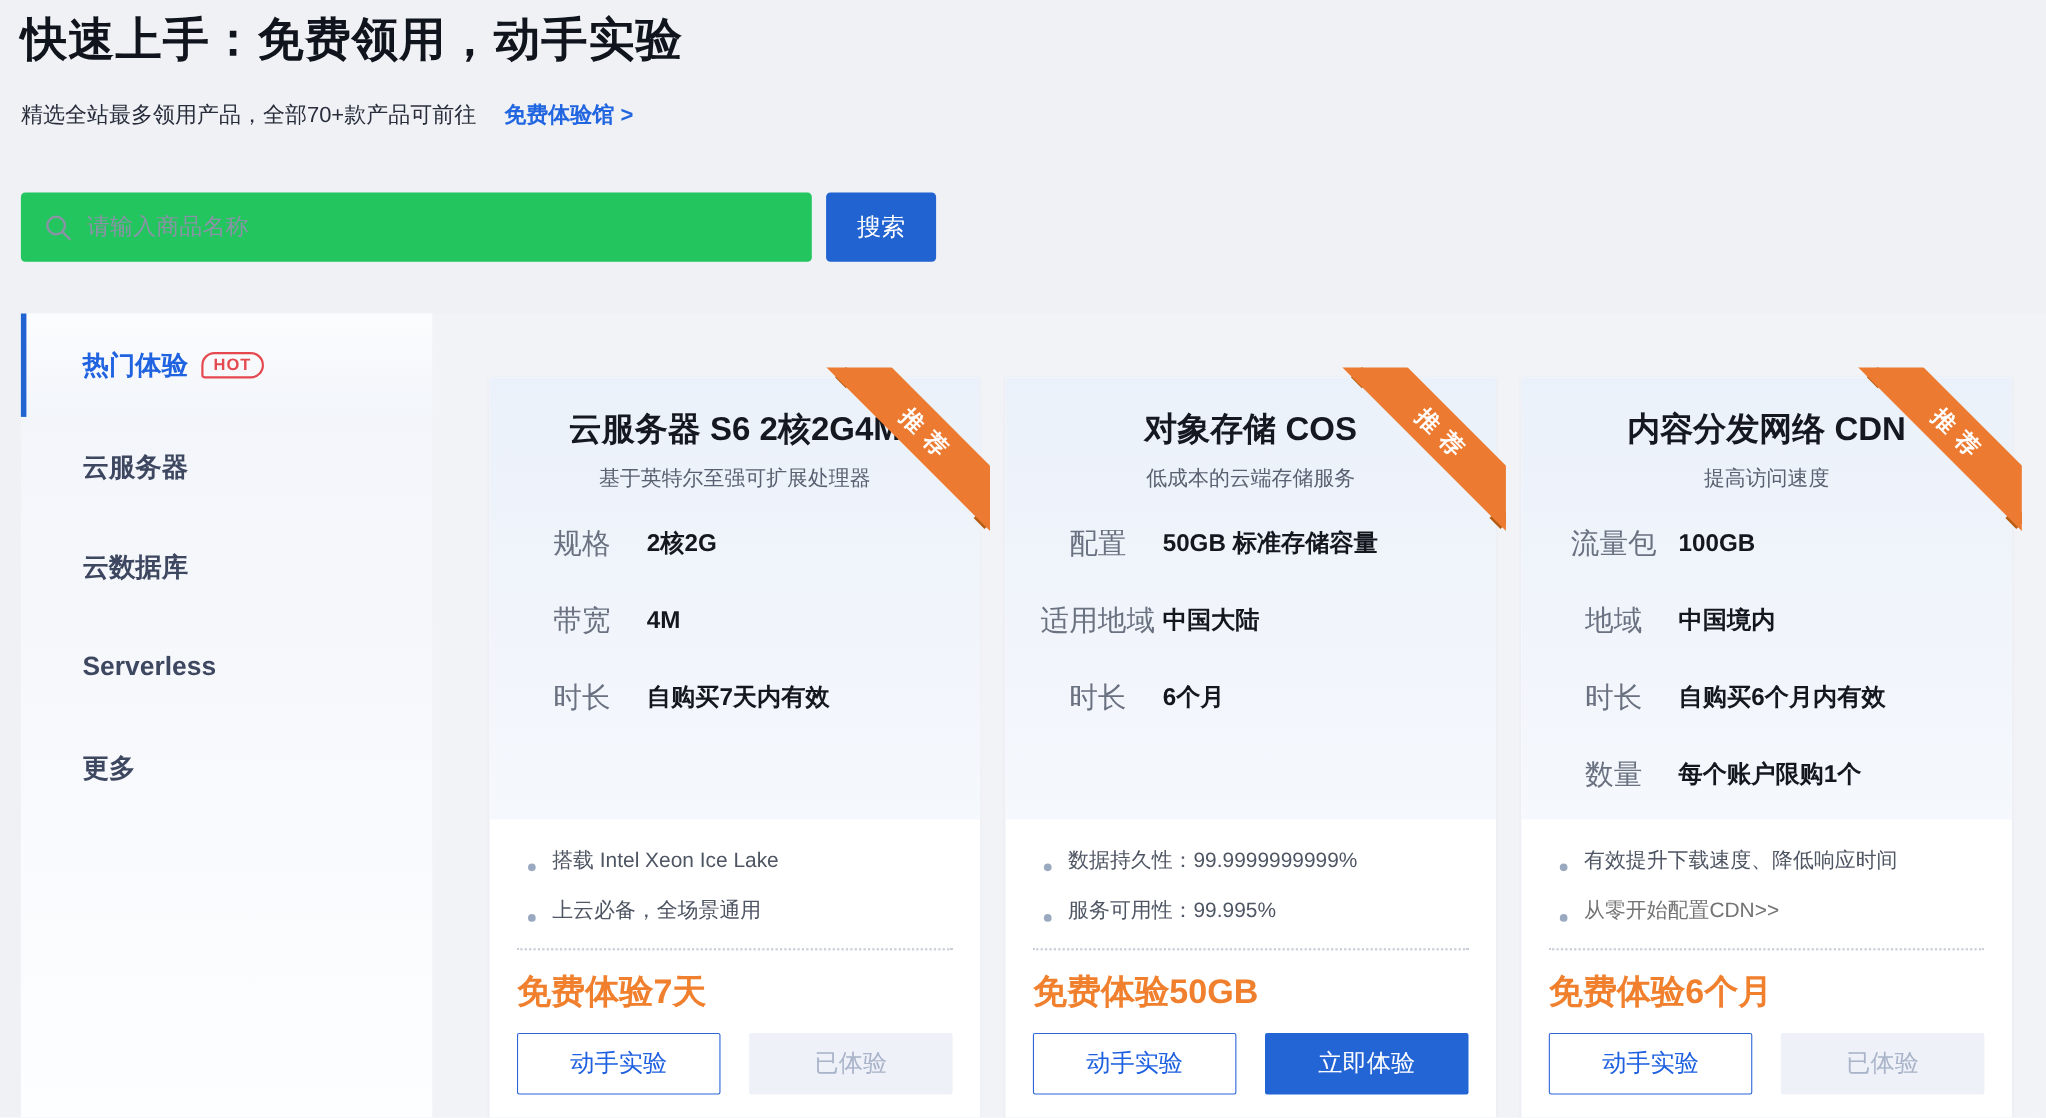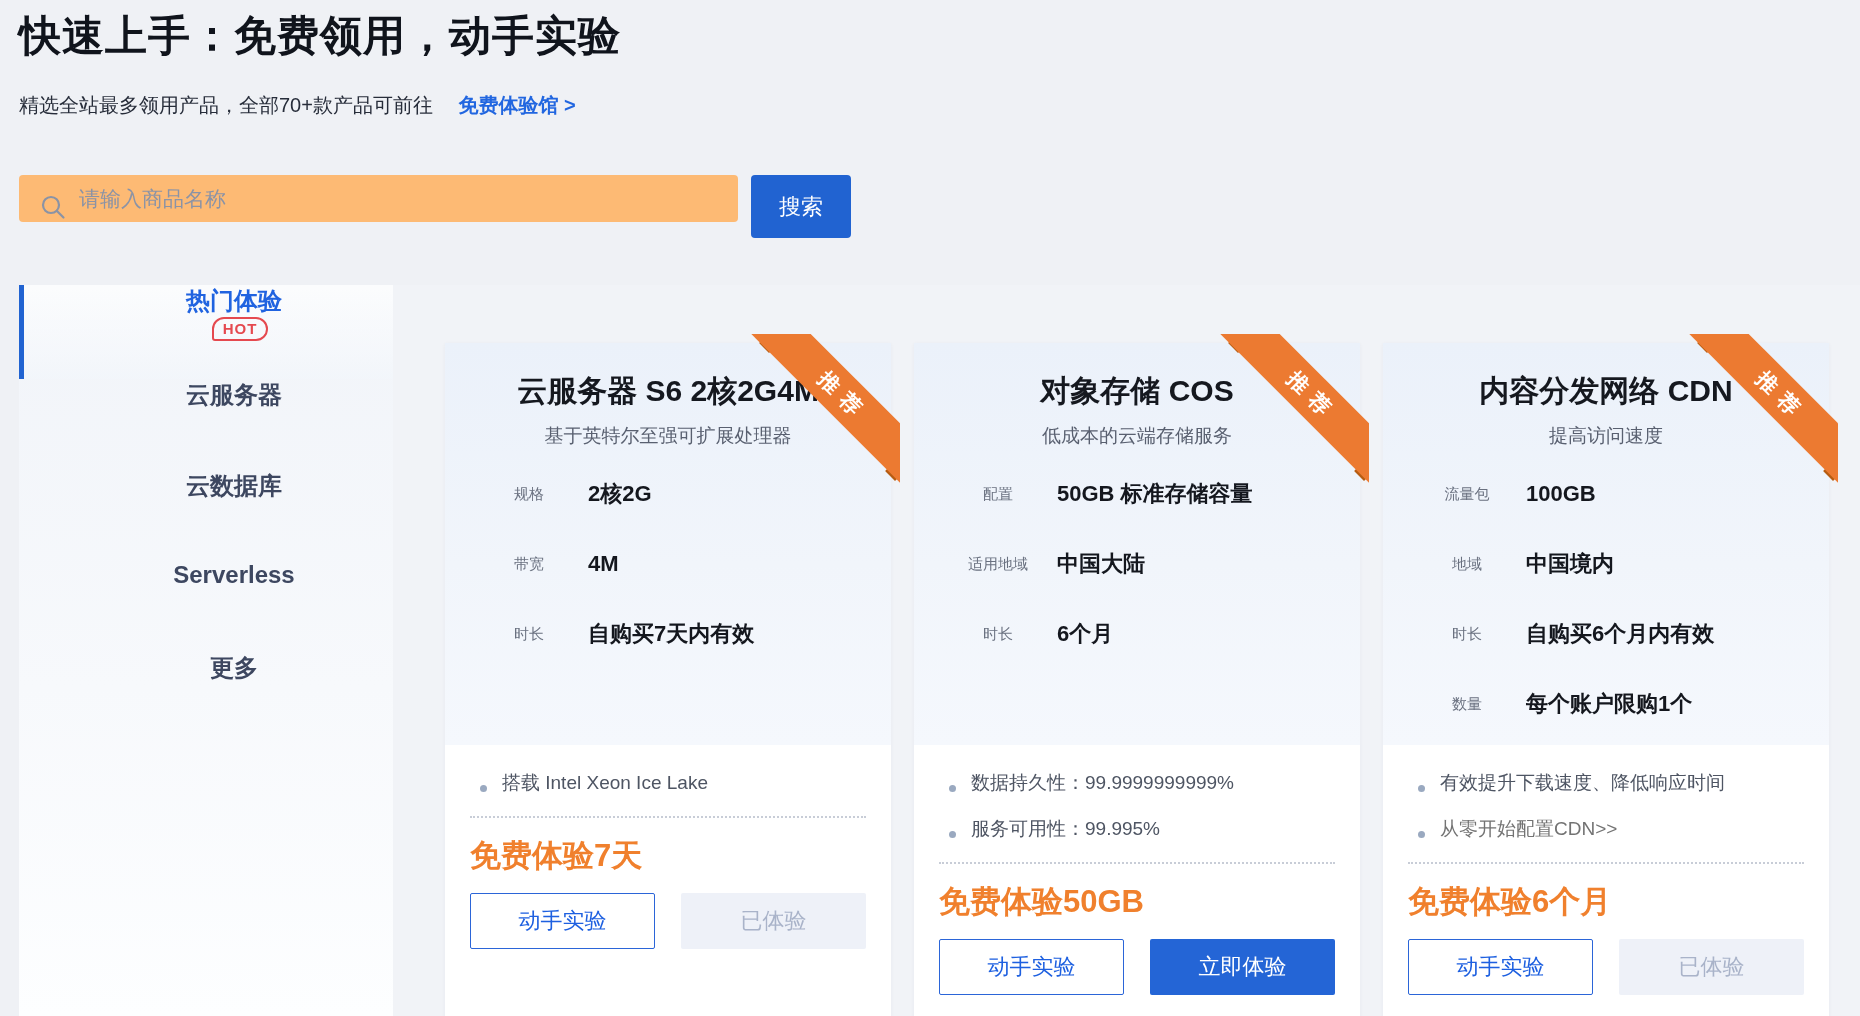--- a/index.html
+++ b/index.html
@@ -7,54 +7,54 @@
             font-family:"Liberation Sans","DejaVu Sans",sans-serif;}
 
   
   .page-title{position:absolute;left:19px;top:8px;margin:0;font-size:42px;line-height:56px;
               font-weight:700;color:#10141c;letter-spacing:1px;}
   .subtitle-row{position:absolute;left:19px;top:90px;font-size:20px;line-height:30px;color:#272d3a;}
   .free-link{color:#2166e0;font-weight:600;margin-left:20px;cursor:pointer;text-decoration:none;}
 
   
   .search-row{position:absolute;left:19px;top:175px;display:flex;}
-  .search-box{position:relative;width:719px;height:47px;background:#fdba74;border-radius:4px;}
+  .search-box{position:relative;width:719px;height:63px;background:#22c55e;border-radius:4px;}
   .search-input{width:100%;height:100%;border:none;outline:none;background:transparent;
                 padding:0 20px 0 60px;font-size:21px;color:#222a38;box-sizing:border-box;
                 font-family:inherit;}
   .search-input::placeholder{color:#8b93a6;}
   .search-icon{position:absolute;left:21px;top:19px;width:26px;height:26px;}
   .search-btn{margin-left:13px;width:100px;height:63px;background:#2163d1;color:#fff;
               font-size:22px;border:none;border-radius:4px;cursor:pointer;font-family:inherit;}
 
   
   .content-bg{position:absolute;left:393px;top:285px;right:0;bottom:0;background:#f1f3f7;}
 
   
   .sidebar{position:absolute;left:19px;top:285px;width:374px;height:731px;
            background:linear-gradient(180deg,#f1f4f9 0%,#f7f9fc 55%,#fdfeff 100%);}
   .side-item{position:relative;height:91px;display:flex;align-items:center;padding-left:56px;
-             font-size:24px;font-weight:600;color:#3d4760;cursor:pointer;flex-direction:column;}
+             font-size:24px;font-weight:600;color:#3d4760;cursor:pointer;}
   .side-item.active{height:94px;color:#2063e0;
              background:linear-gradient(180deg,rgba(255,255,255,.75),rgba(242,246,251,.55));}
   .side-item.active::before{content:"";position:absolute;left:0;top:0;bottom:0;width:5px;background:#2163d1;}
   .hot-badge{margin-left:12px;padding:1px 9px 2px;border:2px solid #e5494f;color:#e5494f;
              border-radius:12px 12px 12px 3px;font-size:15px;font-weight:700;letter-spacing:1px;}
 
   
   .cards{position:absolute;left:445px;top:343px;display:flex;gap:23px;}
   .card{position:relative;width:446px;height:700px;background:#fff;
         box-shadow:0 1px 4px rgba(50,65,90,.05);}
   .card-head{box-sizing:border-box;height:402px;padding:27px 25px 0;
              background:linear-gradient(180deg,#ebf1fa 0%,#f1f5fb 55%,#f5f8fd 100%);text-align:center;}
   .card-title{margin:0;font-size:30px;line-height:42px;font-weight:700;color:#15181f;}
   .card-sub{margin:10px 0 0;font-size:19px;line-height:27px;color:#596070;}
   .specs{margin-top:30px;}
   .spec{display:flex;margin-bottom:40px;line-height:30px;}
-  .spec-label{width:118px;flex:none;font-size:15px;color:#6a7180;}
+  .spec-label{width:118px;flex:none;font-size:26px;color:#6a7180;}
   .spec-value{font-size:22px;font-weight:700;color:#14171e;}
 
   .card-body{padding:25px 25px 0;}
   .bullet{display:flex;align-items:center;margin-bottom:20px;font-size:19px;
           line-height:26px;color:#4e5563;}
   .bullet .dot{flex:none;width:7px;height:7px;border-radius:50%;background:#9aa9c0;margin:10px 15px 0 10px;}
   .bullet.link-bullet .text{color:#737373;cursor:pointer;}
   .divider{border-top:2px dotted #c8cdd7;margin-top:16px;}
   .offer{margin-top:17px;font-size:31px;line-height:42px;font-weight:700;color:#f0802d;}
   .buttons{margin-top:16px;display:flex;gap:26px;}
@@ -137,20 +137,24 @@
             <span class="spec-label">时长</span>
             <span class="spec-value">自购买7天内有效</span>
           </div>
         </div>
       </div>
       <div class="card-body">
         <div class="bullet">
           <span class="dot"></span>
           <span class="text">搭载 Intel Xeon Ice Lake</span>
         </div>
+        <div class="bullet">
+          <span class="dot"></span>
+          <span class="text">上云必备，全场景通用</span>
+        </div>
         <div class="divider"></div>
         <div class="offer">免费体验7天</div>
         <div class="buttons">
           <button class="btn outline">动手实验</button>
           <button class="btn disabled">已体验</button>
         </div>
       </div>
       <div class="ribbon">
         <span class="fold fold-a"></span>
         <span class="fold fold-b"></span>

